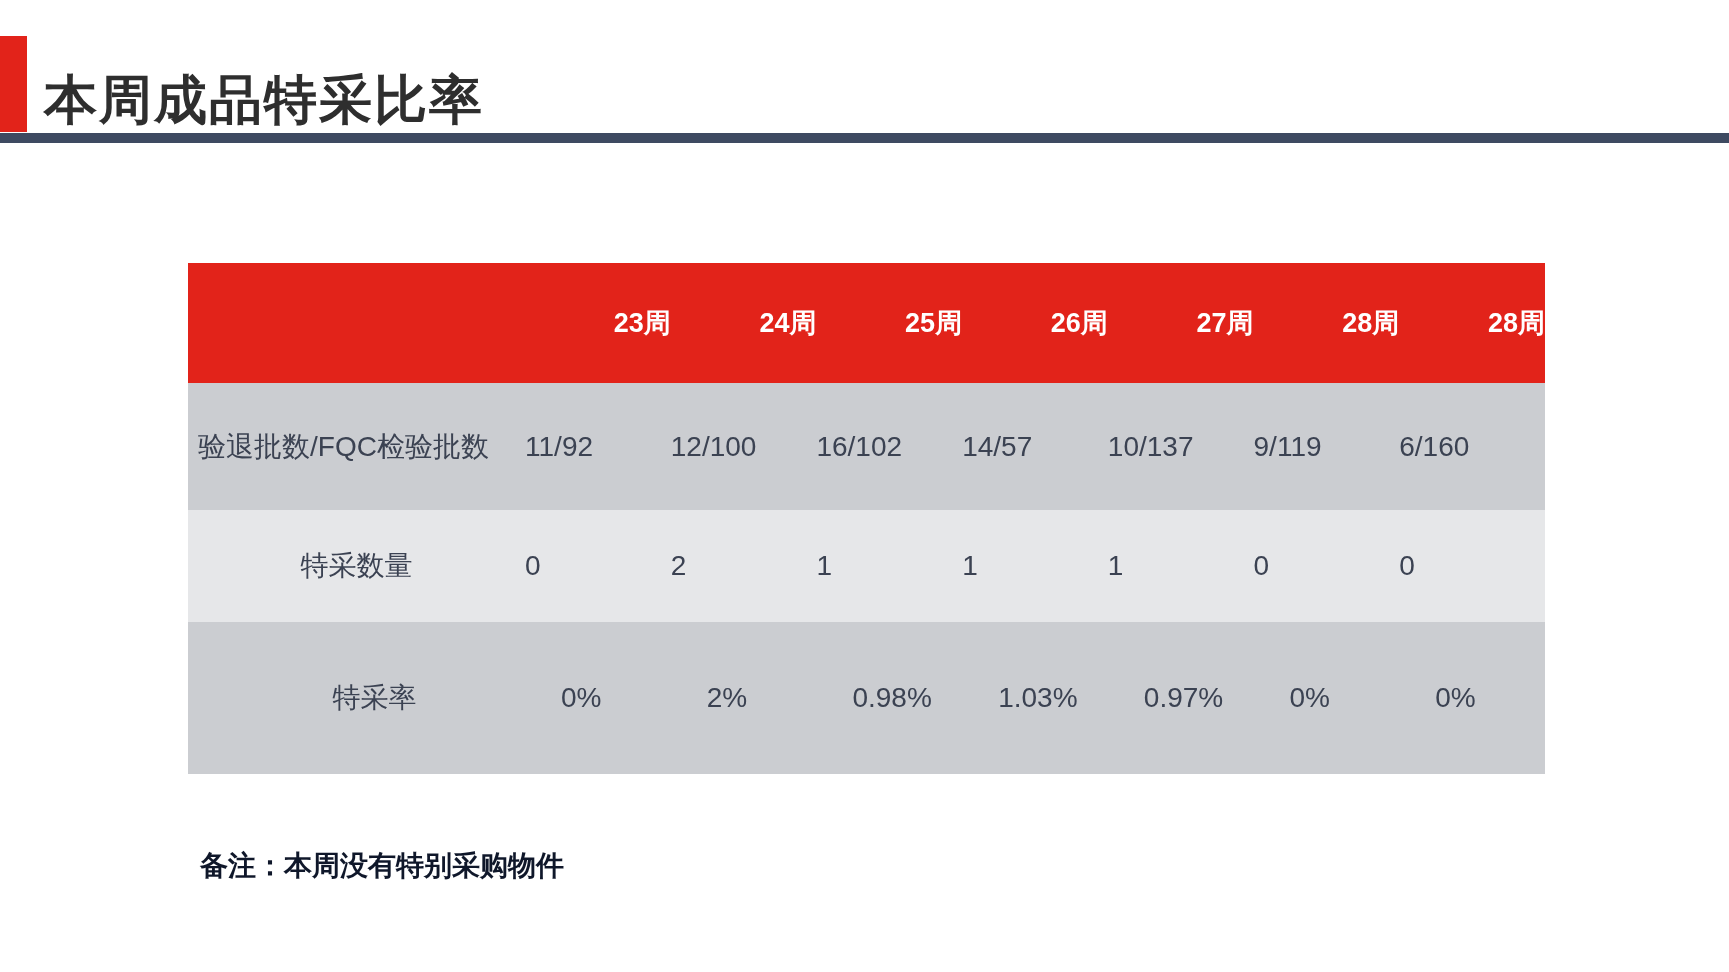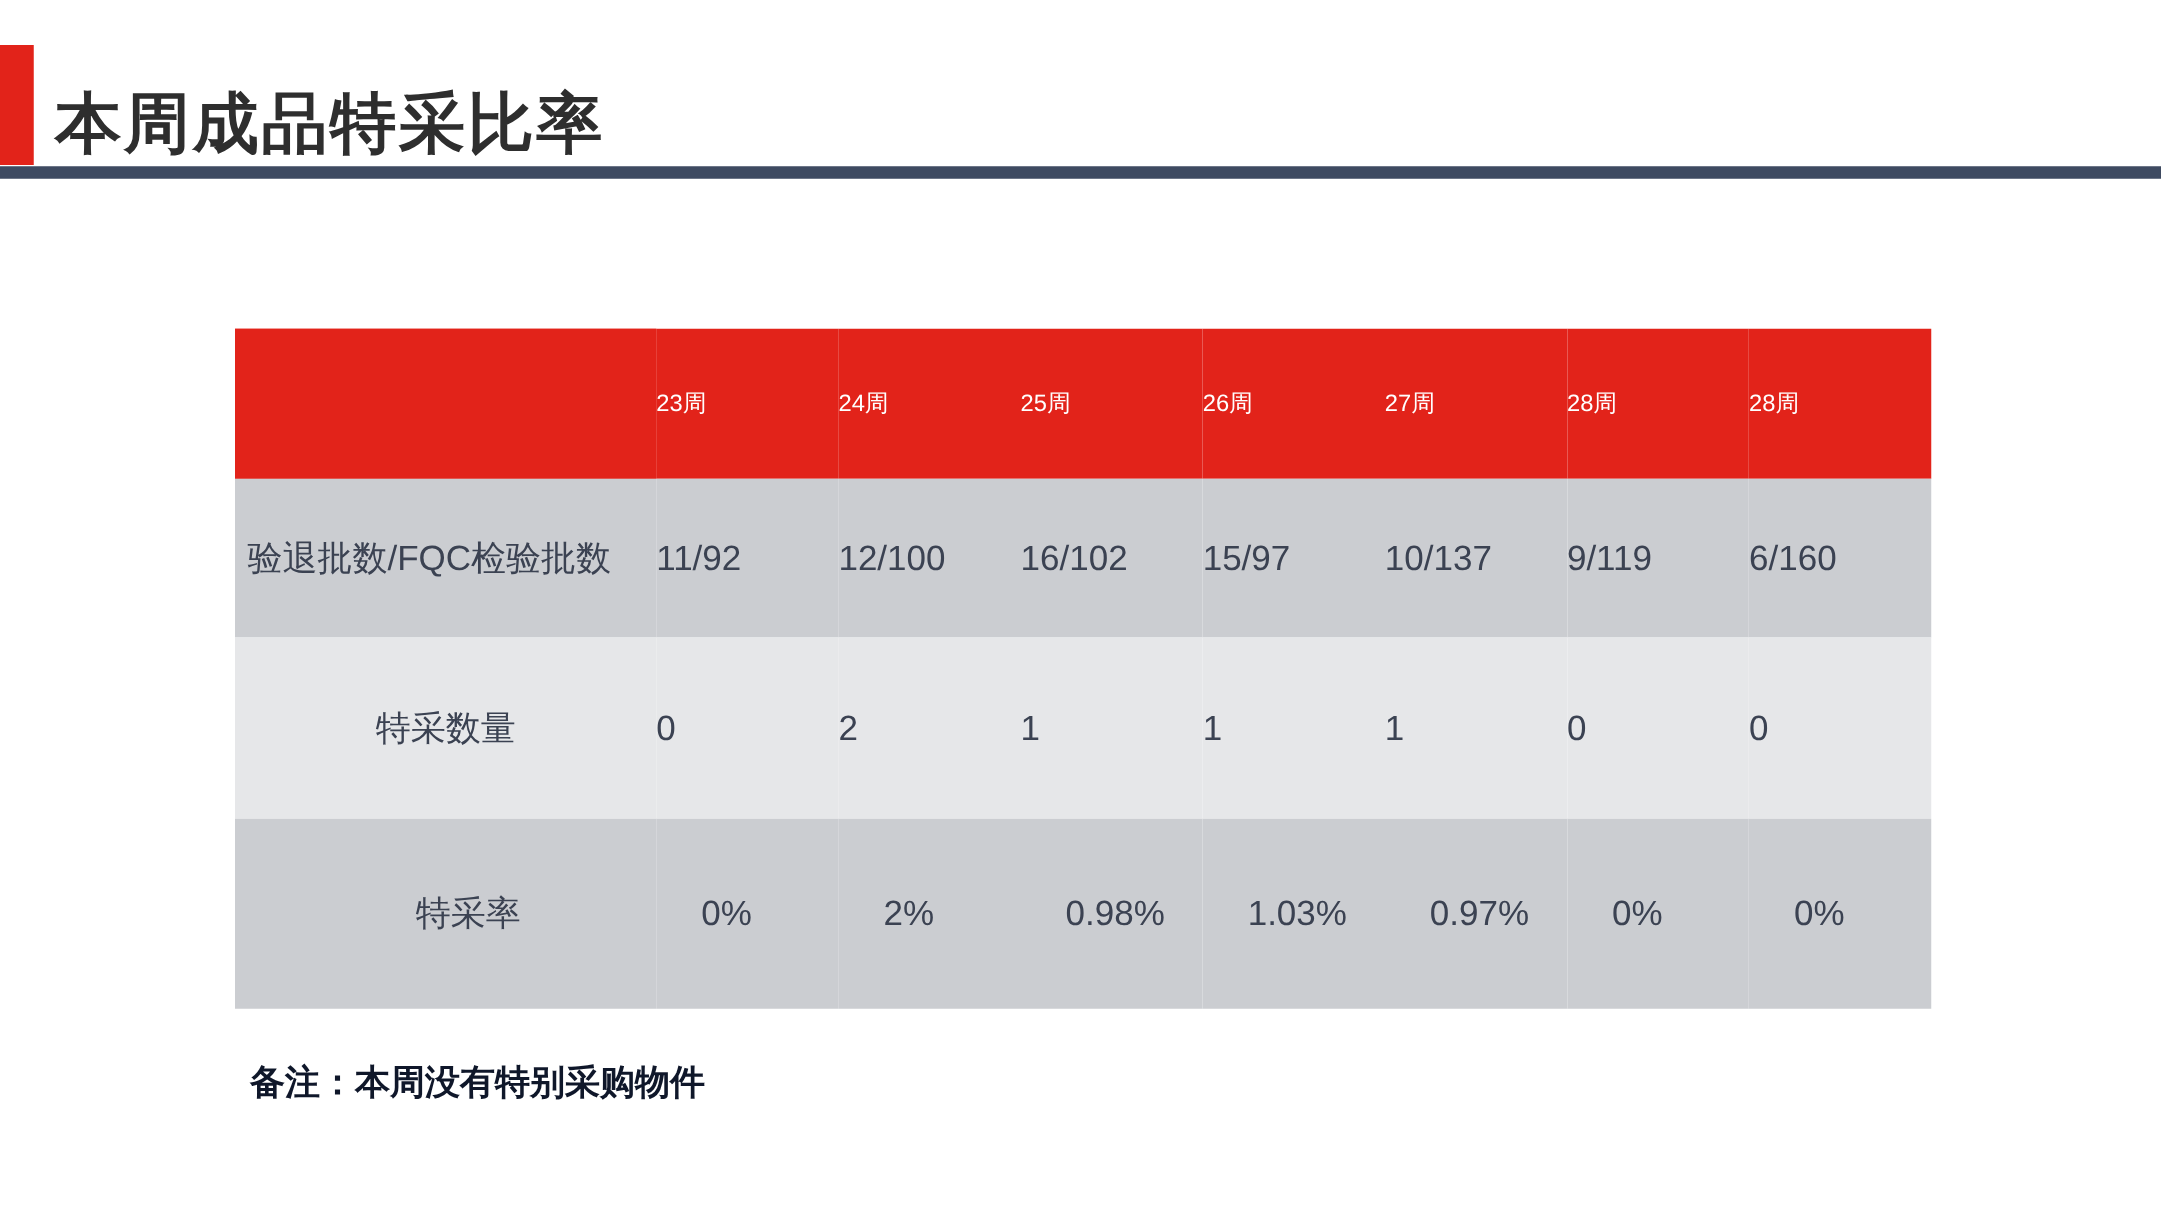--- a/index.html
+++ b/index.html
@@ -63,23 +63,23 @@
   }
   #data-table col.label-col { width: 337px; }
   #data-table col.data-col  { width: 145.7px; }
 
   #data-table thead tr {
     background: #E2231A;
   }
   #data-table thead th {
     height: 120px;
     color: #FFFFFF;
-    font-size: 19px;
-    font-weight: normal;
-    text-align: left;
+    font-size: 27px;
+    font-weight: bold;
+    text-align: right;
     vertical-align: middle;
     padding: 0;
     border: none;
   }
   #data-table thead th.label-head {
     background: #E2231A;
   }
 
   #data-table tbody td {
     color: #3B4252;
@@ -87,21 +87,21 @@
     font-weight: normal;
     text-align: left;
     vertical-align: middle;
     padding: 0;
     border: none;
   }
   #data-table tbody tr.row-dark  { background: #CBCDD1; }
   #data-table tbody tr.row-light { background: #E6E7E9; }
 
   #data-table tbody tr.row-1 td { height: 127px; }
-  #data-table tbody tr.row-2 td { height: 145px; }
+  #data-table tbody tr.row-2 td { height: 112px; }
   #data-table tbody tr.row-3 td { height: 152px; padding-left: 36px; }
 
   #data-table tbody td.row-label {
     font-size: 28px;
     text-align: center;
   }
   #data-table tbody tr.row-1 td.row-label {
     text-align: left;
     padding-left: 10px;
   }
@@ -148,21 +148,21 @@
       <th>28周</th>
       <th>28周</th>
     </tr>
   </thead>
   <tbody>
     <tr class="row-dark row-1">
       <td class="row-label">验退批数/FQC检验批数</td>
       <td>11/92</td>
       <td>12/100</td>
       <td>16/102</td>
-      <td>15/97</td>
+      <td>14/57</td>
       <td>10/137</td>
       <td>9/119</td>
       <td>6/160</td>
     </tr>
     <tr class="row-light row-2">
       <td class="row-label">特采数量</td>
       <td>0</td>
       <td>2</td>
       <td>1</td>
       <td>1</td>

